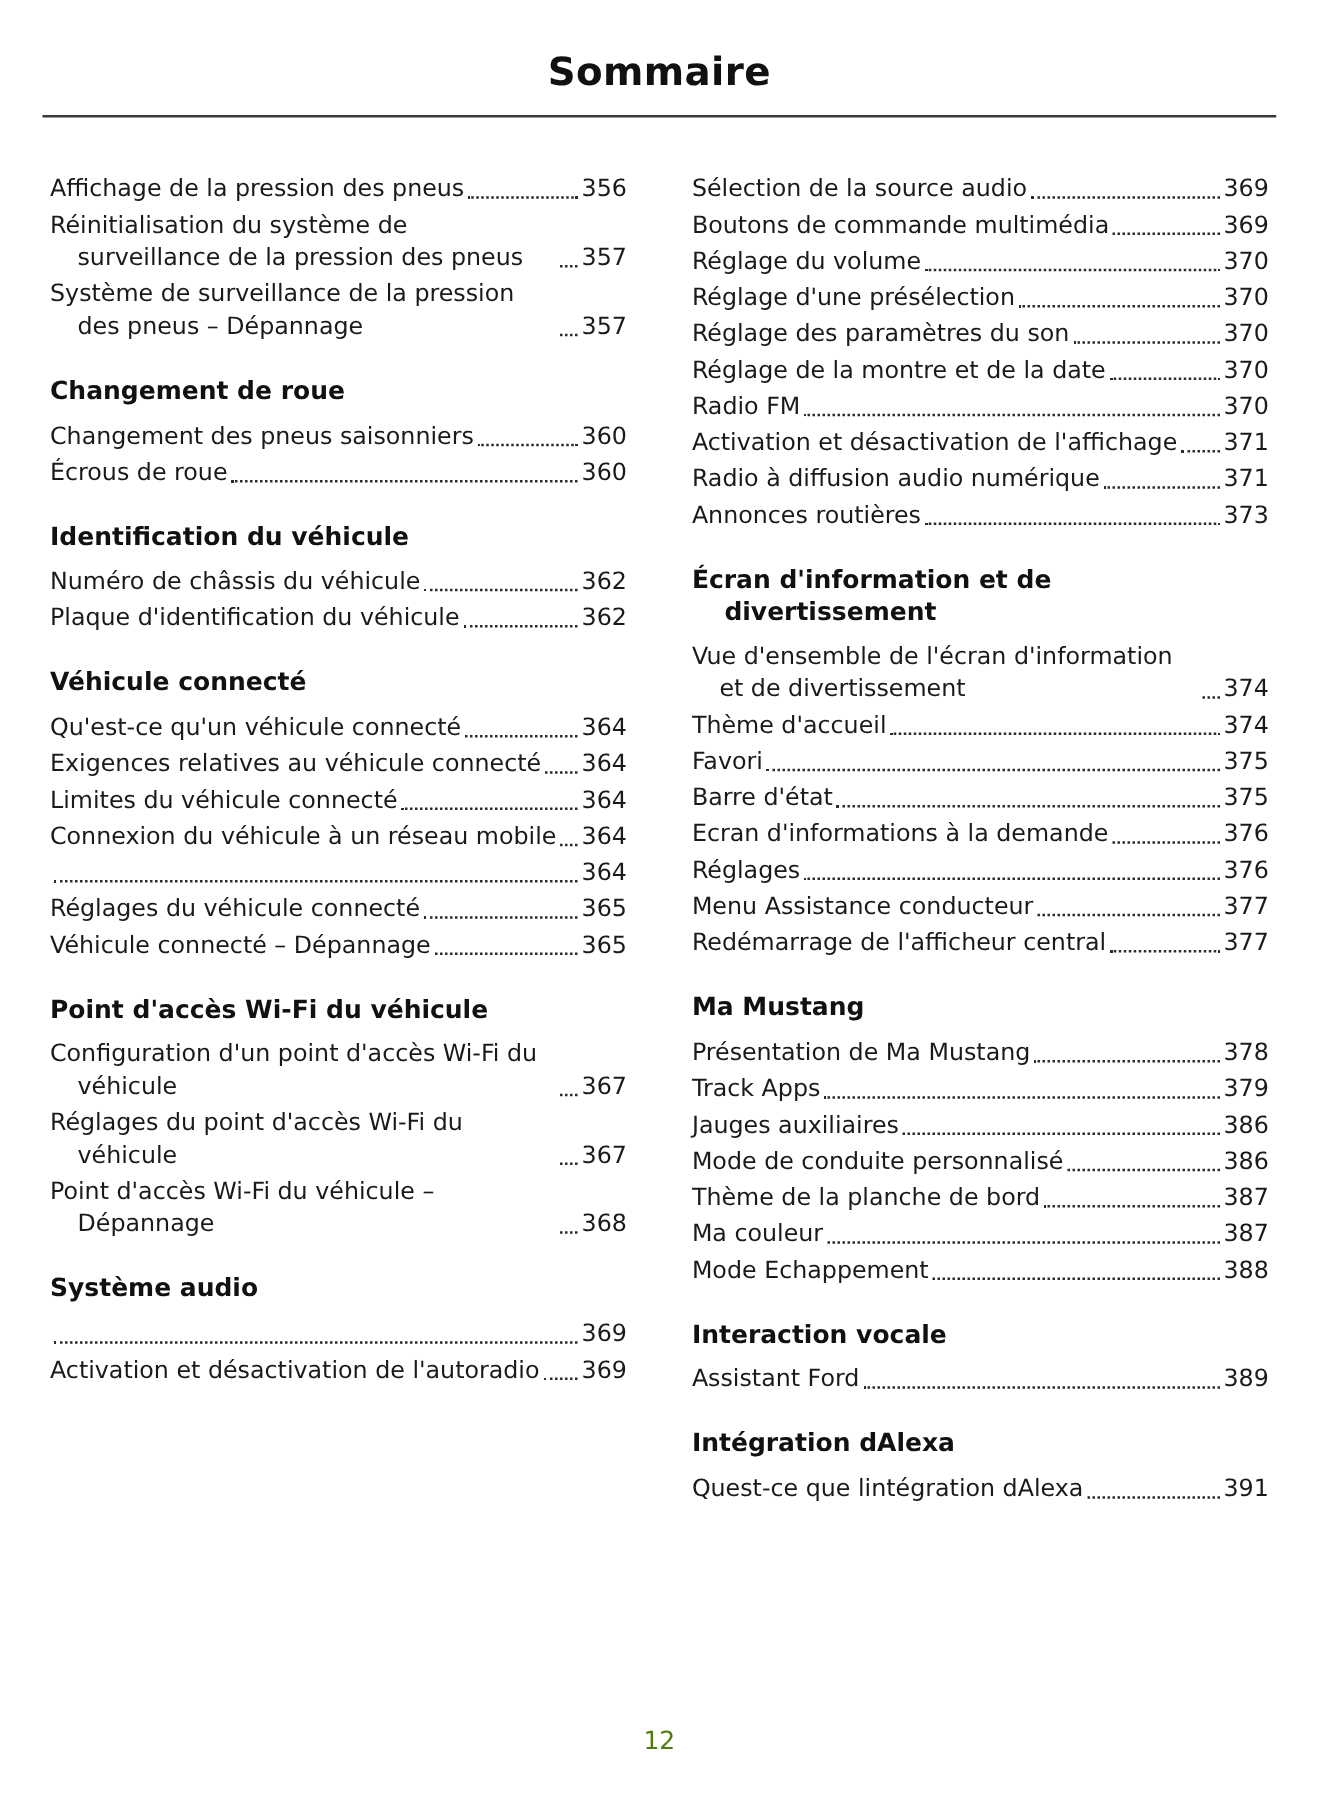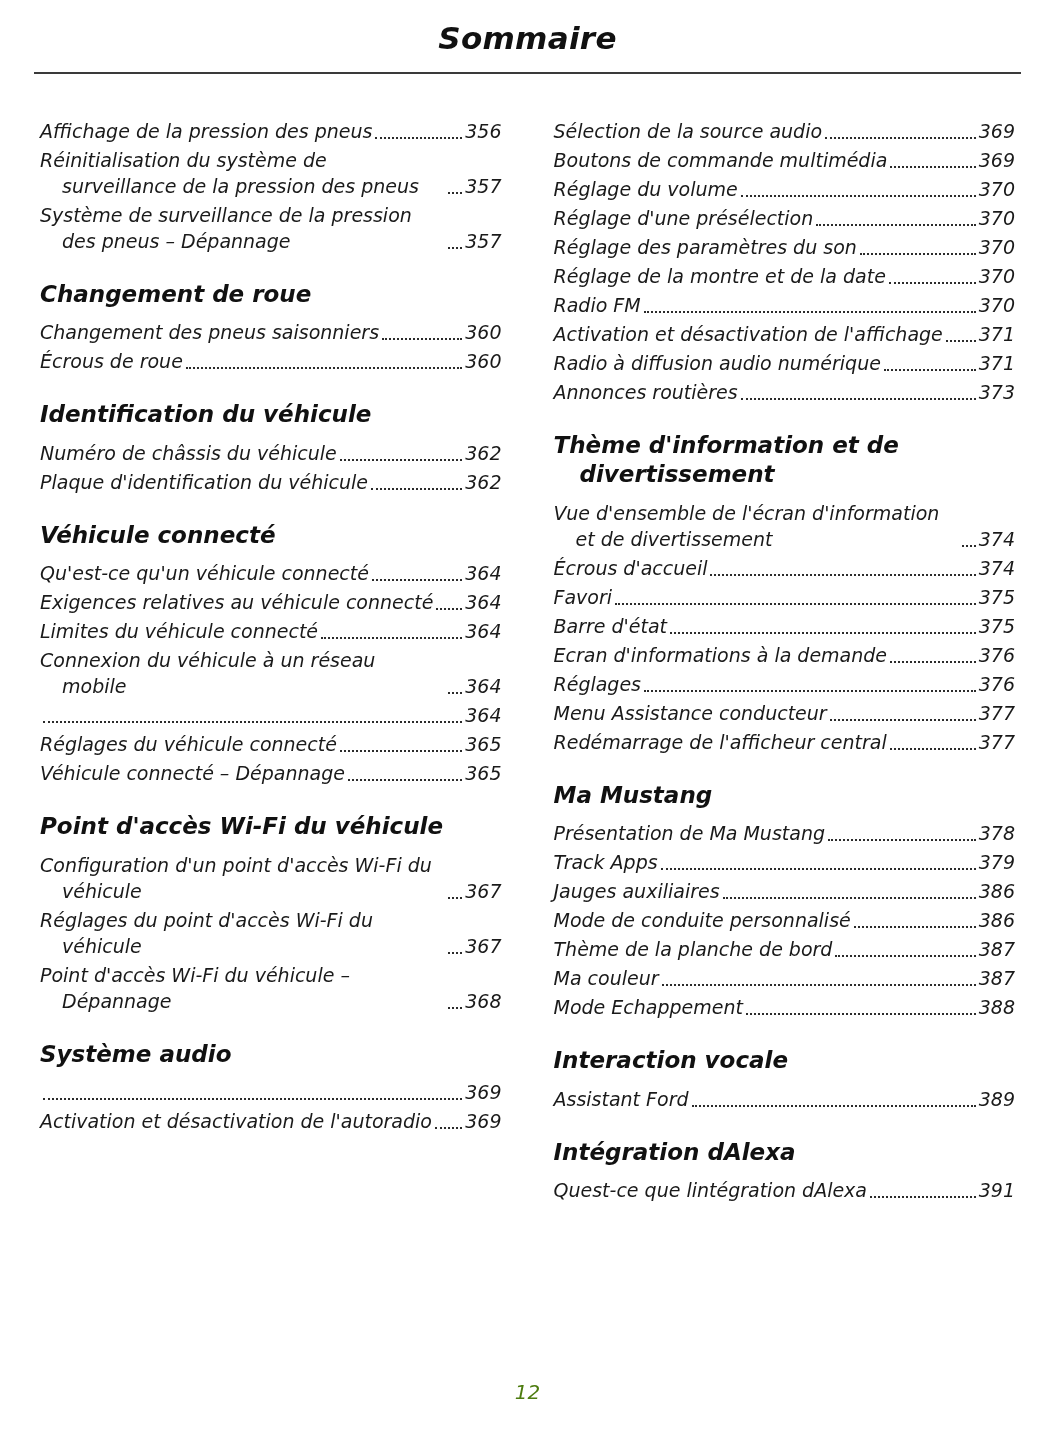--- a/index.html
+++ b/index.html
@@ -5,21 +5,21 @@
   * { margin: 0; padding: 0; box-sizing: border-box; }
   html, body { background: #ffffff; }
   body {
     width: 1055px;
     height: 1448px;
     position: relative;
     overflow: hidden;
     font-family: "DejaVu Sans", "Liberation Sans", sans-serif;
     color: #1a1a1a;
   }
-  .doc-page { padding: 20px 34px 0 34px; height: 100%; position: relative; font-style: italic; }
+  .doc-page { padding: 40px 34px 0 34px; height: 100%; position: relative; }
   .doc-title {
     text-align: center;
     font-size: 31px;
     font-weight: 700;
     letter-spacing: 0.3px;
     color: #111;
   }
   .title-rule {
     border: none;
     border-top: 2px solid #3a3a3a;
@@ -27,21 +27,21 @@
   }
   .columns {
     display: flex;
     gap: 52px;
     margin-top: 44px;
     padding: 0 6px;
   }
   .col { flex: 1 1 0; min-width: 0; }
   .toc-section { margin-bottom: 8px; }
   .toc-heading {
-    font-size: 23px;
+    font-size: 20px;
     font-weight: 700;
     color: #111;
     line-height: 1.28;
     margin: 26px 0 10px 0;
     padding-left: 26px;
     text-indent: -26px;
   }
   .toc-section:first-child .toc-heading { margin-top: 0; }
   .toc-entry {
     display: flex;
@@ -237,28 +237,28 @@
             <span class="leader"></span>
             <span class="entry-page">371</span>
           </div>
           <div class="toc-entry">
             <span class="entry-text">Annonces routières</span>
             <span class="leader"></span>
             <span class="entry-page">373</span>
           </div>
         </section>
         <section class="toc-section">
-          <h2 class="toc-heading">Thème d'information et de divertissement</h2>
+          <h2 class="toc-heading">Écran d'information et de divertissement</h2>
           <div class="toc-entry">
             <span class="entry-text">Vue d'ensemble de l'écran d'information et de divertissement</span>
             <span class="leader"></span>
             <span class="entry-page">374</span>
           </div>
           <div class="toc-entry">
-            <span class="entry-text">Écrous d'accueil</span>
+            <span class="entry-text">Thème d'accueil</span>
             <span class="leader"></span>
             <span class="entry-page">374</span>
           </div>
           <div class="toc-entry">
             <span class="entry-text">Favori</span>
             <span class="leader"></span>
             <span class="entry-page">375</span>
           </div>
           <div class="toc-entry">
             <span class="entry-text">Barre d'état</span>

